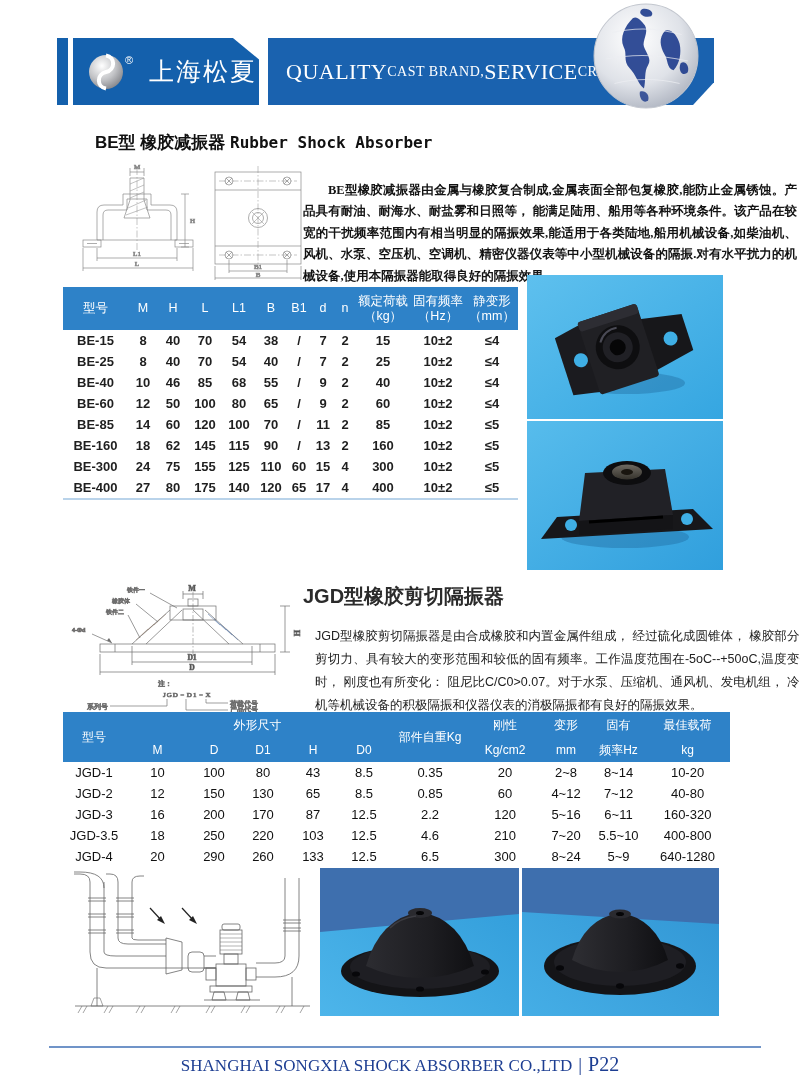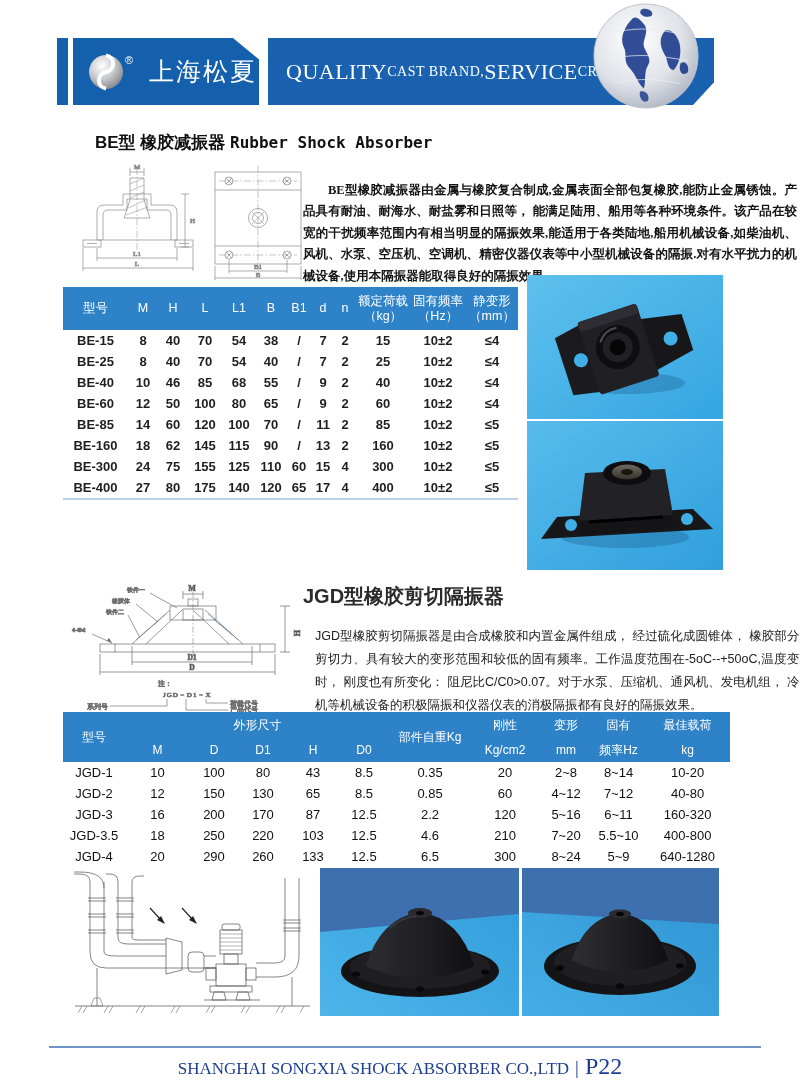--- a/index.html
+++ b/index.html
@@ -44,21 +44,21 @@
   .jgd-table td{font-size:13px;font-weight:400;color:#111;text-align:center;height:21px;padding:0;}
 
   
   .fig{position:absolute;}
   .photo{position:absolute;display:block;}
 
   
   .footer-line{position:absolute;left:49px;top:1046px;width:712px;height:2px;background:#7094c8;}
   .footer-text{position:absolute;left:0;top:1053px;width:800px;text-align:center;
                font-family:"Liberation Serif",serif;color:#1d3e92;font-size:17px;white-space:nowrap;}
-  .footer-text .page-no{font-size:24px;margin-top:26px;}
+  .footer-text .page-no{font-size:20px;margin-top:26px;}
   .footer-text .div{font-size:19px;padding:0 6px;}
 
   svg text{font-family:"Liberation Serif",serif;}
   .dimtxt{font-size:7px;fill:#555;}
   .tinytxt{font-size:6px;fill:#6b5a52;}
   .notetxt{font-size:7px;fill:#444;}
 </style>
 </head>
 <body>
 

